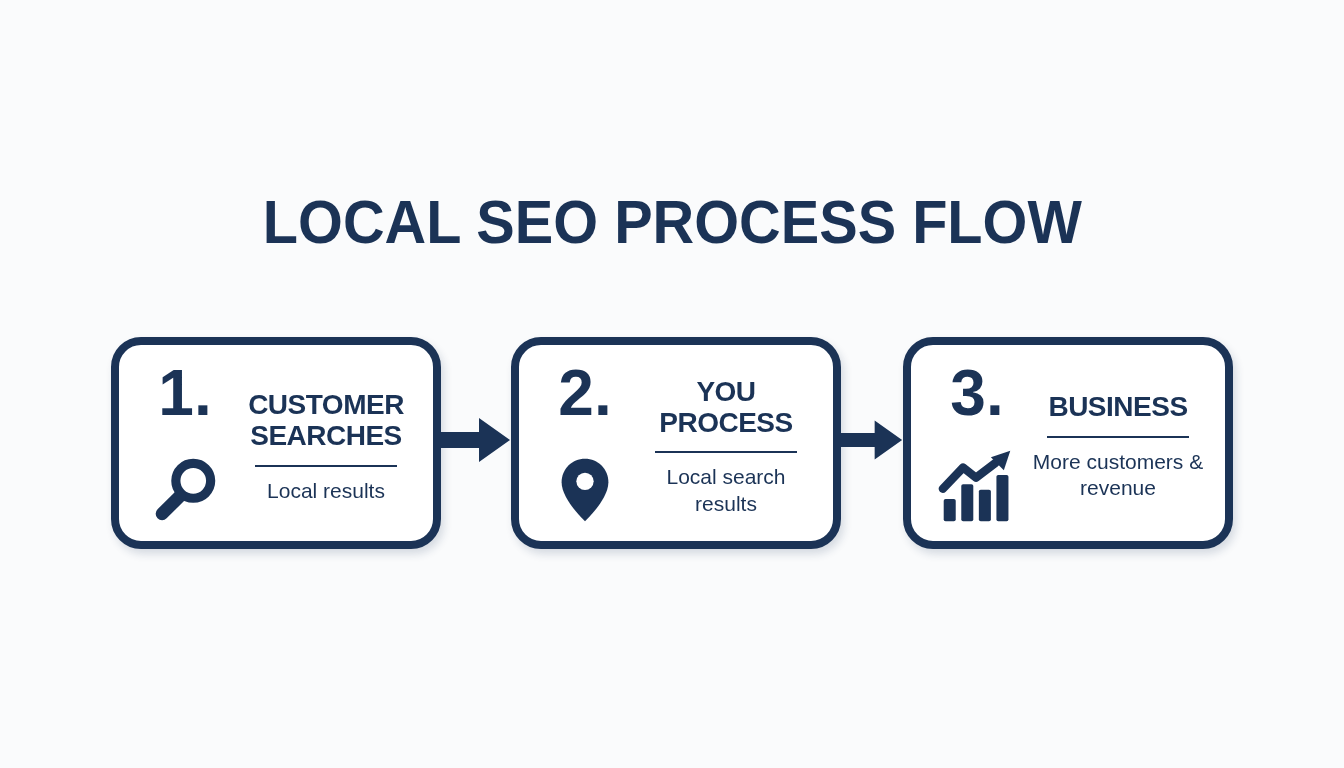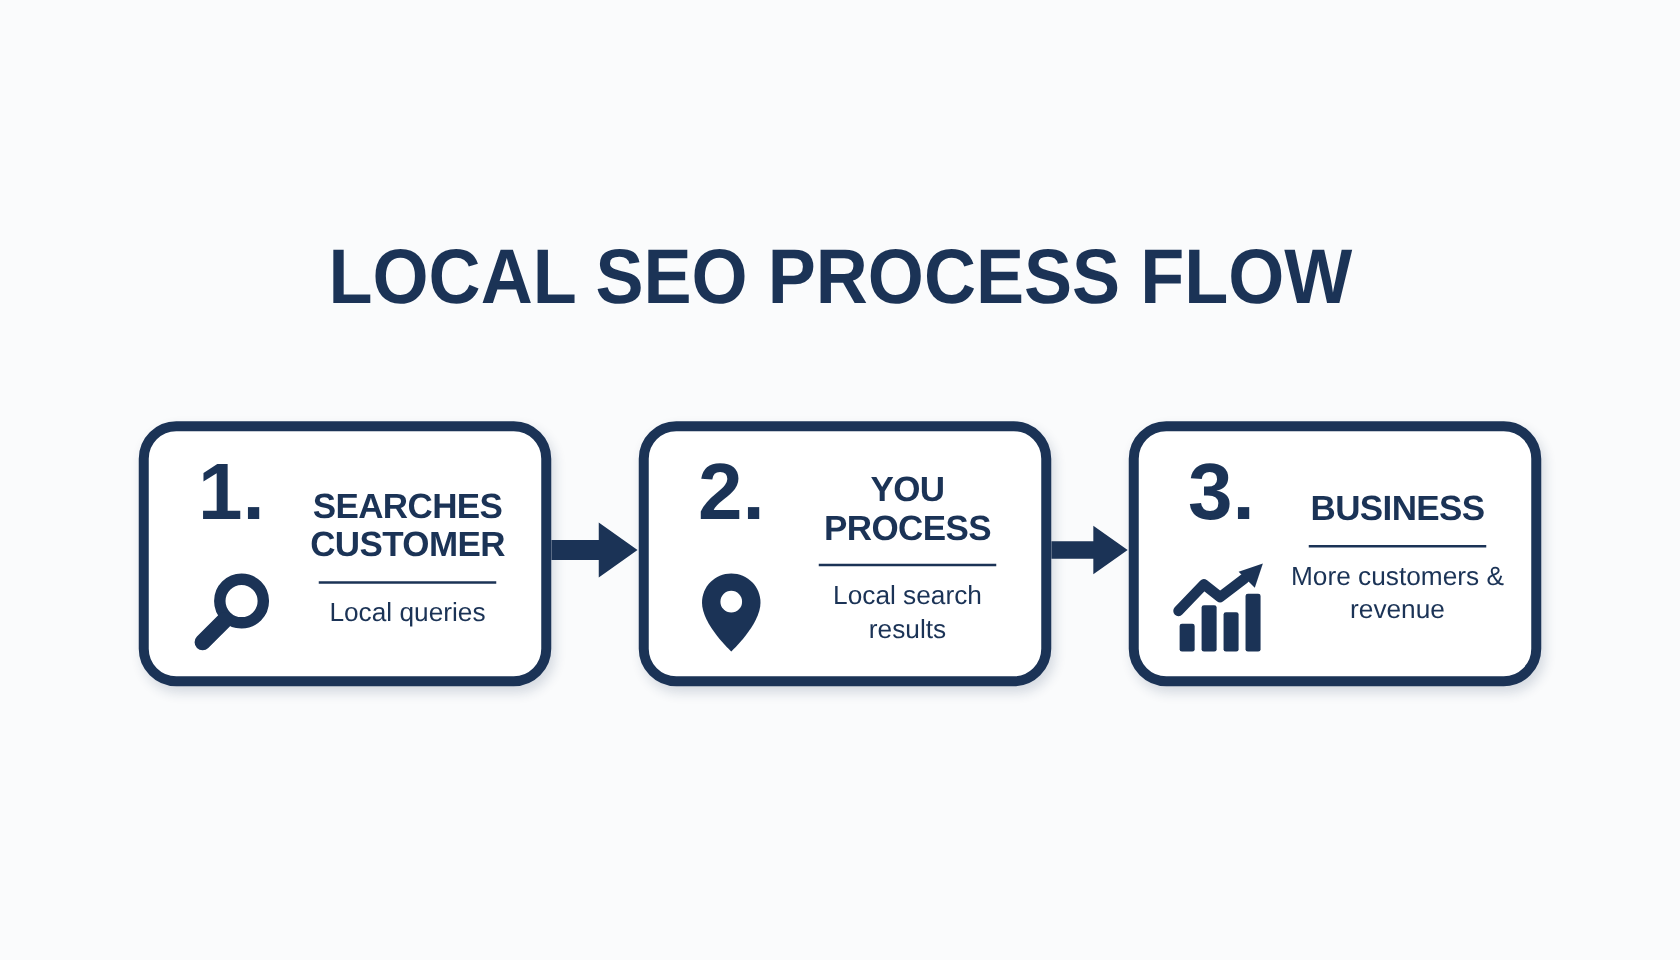--- a/index.html
+++ b/index.html
@@ -103,25 +103,25 @@
         <div class="step-number">1.</div>
         <div class="icon-wrap">
           <svg width="66" height="66" viewBox="0 0 72 72">
             <circle cx="45" cy="26" r="19" fill="none" stroke="currentColor" stroke-width="10"></circle>
             <line x1="30" y1="43" x2="11" y2="62" stroke="currentColor" stroke-width="14" stroke-linecap="round"></line>
           </svg>
         </div>
       </div>
       <div class="right-col">
         <div class="step-title">
+          <span>CUSTOMER</span>
           <span>SEARCHES</span>
-          <span>CUSTOMER</span>
         </div>
         <div class="divider"></div>
-        <div class="step-subtitle">Local queries</div>
+        <div class="step-subtitle">Local results</div>
       </div>
     </div>
 
     <div class="connector">
       <svg width="70" height="46" viewBox="0 0 70 46">
         <polygon points="0,15 38,15 38,1 69,23 38,45 38,31 0,31" fill="currentColor"></polygon>
       </svg>
     </div>
 
     <div class="card">

